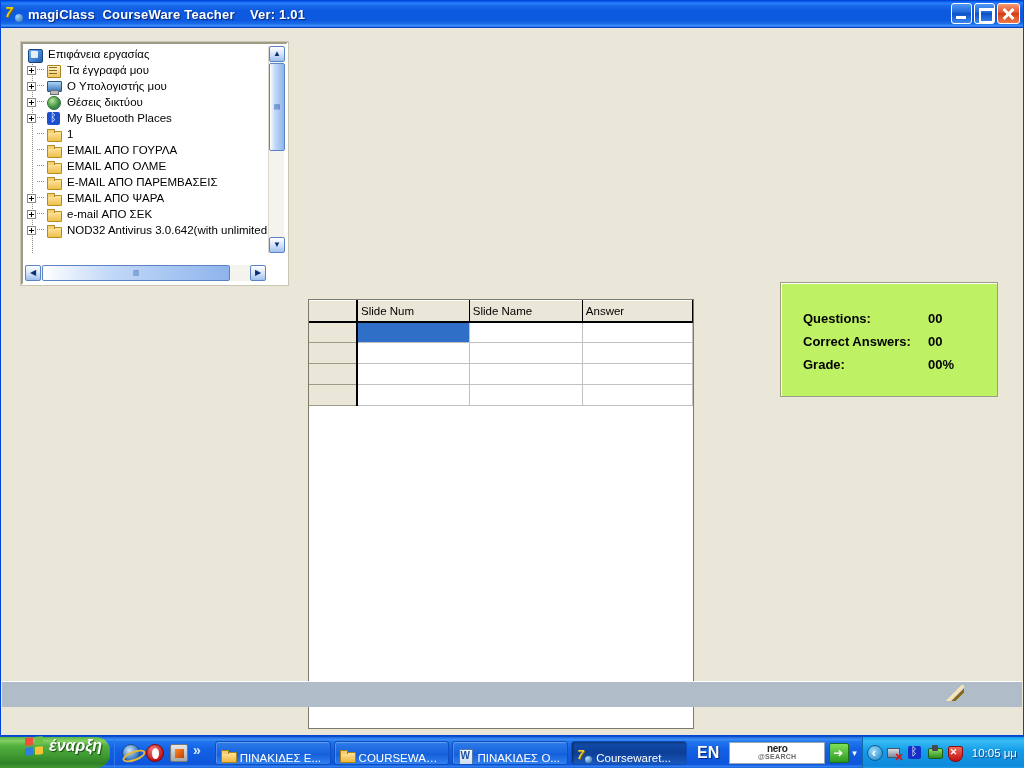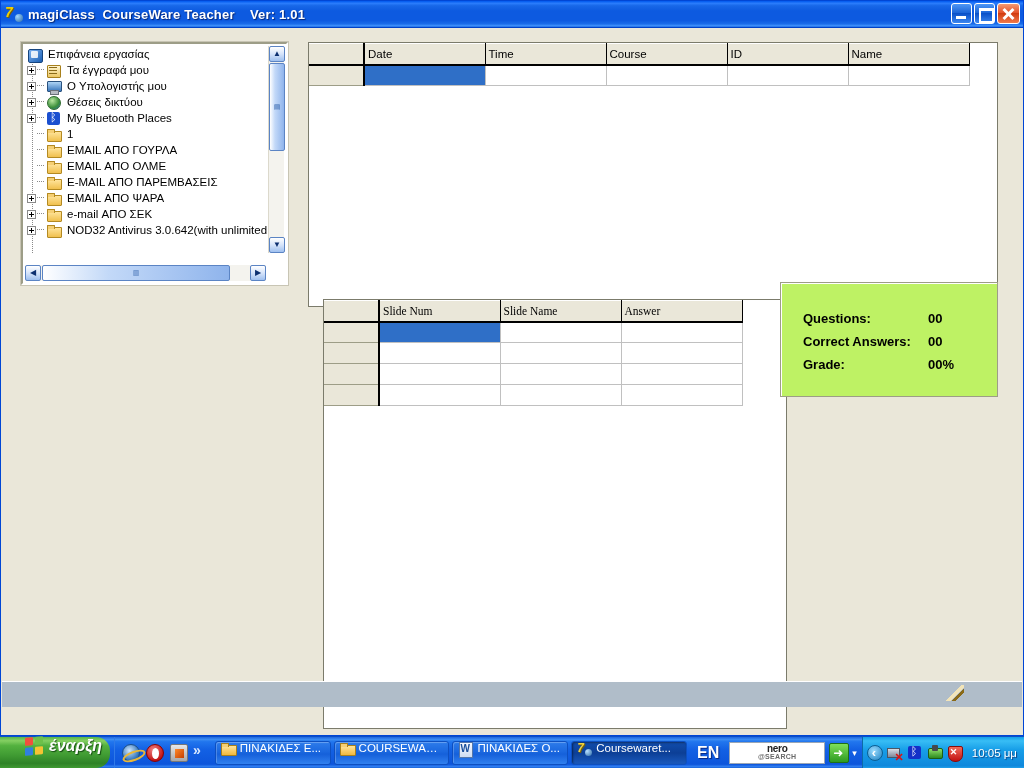--- a/index.html
+++ b/index.html
@@ -300,21 +300,21 @@
   .sb-horiz .sb-btn.right { position: absolute; right: 0; top: 0; }
   .sb-horiz .sb-thumb { position: absolute; left: 17px; top: 0; width: 188px; height: 16px; }
 
   
   .grid {
     position: absolute;
     background: #ffffff;
     border: 1px solid #7b7b6b;
   }
   #grid-top { left: 307px; top: 14px; width: 690px; height: 265px; }
-  #grid-bottom { left: 322px; top: 271px; width: 464px; height: 430px; font-family: Liberation Serif, serif; }
+  #grid-bottom { left: 307px; top: 271px; width: 386px; height: 430px; }
 
   .grid table {
     border-collapse: collapse;
     table-layout: fixed;
   }
   .grid th, .grid td {
     height: 21px;
     font-size: 11.5px;
     font-weight: normal;
     text-align: left;
@@ -489,21 +489,21 @@
     overflow: hidden;
   }
   .task-button {
     height: 24px;
     min-width: 0;
     flex: 0 1 130px;
     background: linear-gradient(to bottom,#3c87f0 0%,#2a78e8 8%,#1a67df 45%,#1560da 55%,#3180ef 100%);
     border: 1px solid #0d4fc0;
     border-radius: 3px;
     display: flex;
-    align-items: flex-start;
+    align-items: flex-end;
     padding: 0 5px;
     color: #fff;
     font-size: 11.5px;
     cursor: pointer;
     box-shadow: inset 1px 1px 0 rgba(255,255,255,0.22);
     overflow: hidden;
   }
   .task-button.active {
     background: linear-gradient(to bottom,#1a56b8 0%,#104aa8 10%,#0c3f96 50%,#1a59bd 100%);
     box-shadow: inset 1px 1px 2px rgba(0,0,0,0.45);
@@ -775,44 +775,20 @@
         </div>
         <div class="sb-thumb">
           <span class="grip">▥</span>
         </div>
         <div class="sb-btn right">
           <span class="arr">▶</span>
         </div>
       </div>
     </div>
 
-    <div class="grid" id="grid-top">
-      <table>
-        <thead>
-          <tr id="session-head-row">
-              <th class="rowhdr" style="width: 55px;"></th>
-              <th style="width: 121px;">Date</th>
-              <th style="width: 121px;">Time</th>
-              <th style="width: 121px;">Course</th>
-              <th style="width: 121px;">ID</th>
-              <th style="width: 121px;">Name</th>
-            </tr>
-        </thead>
-        <tbody id="session-body">
-            <tr>
-              <td class="rowhdr" style="width: 55px;"></td>
-              <td class="selected" style="width: 121px;"></td>
-              <td style="width: 121px;"></td>
-              <td style="width: 121px;"></td>
-              <td style="width: 121px;"></td>
-              <td style="width: 121px;"></td>
-            </tr>
-          </tbody>
-      </table>
-    </div>
 
     <div class="grid" id="grid-bottom">
       <table>
         <thead>
           <tr id="slides-head-row">
               <th class="rowhdr" style="width: 55px;"></th>
               <th style="width: 121px;">Slide Num</th>
               <th style="width: 121px;">Slide Name</th>
               <th style="width: 121px;">Answer</th>
             </tr>

